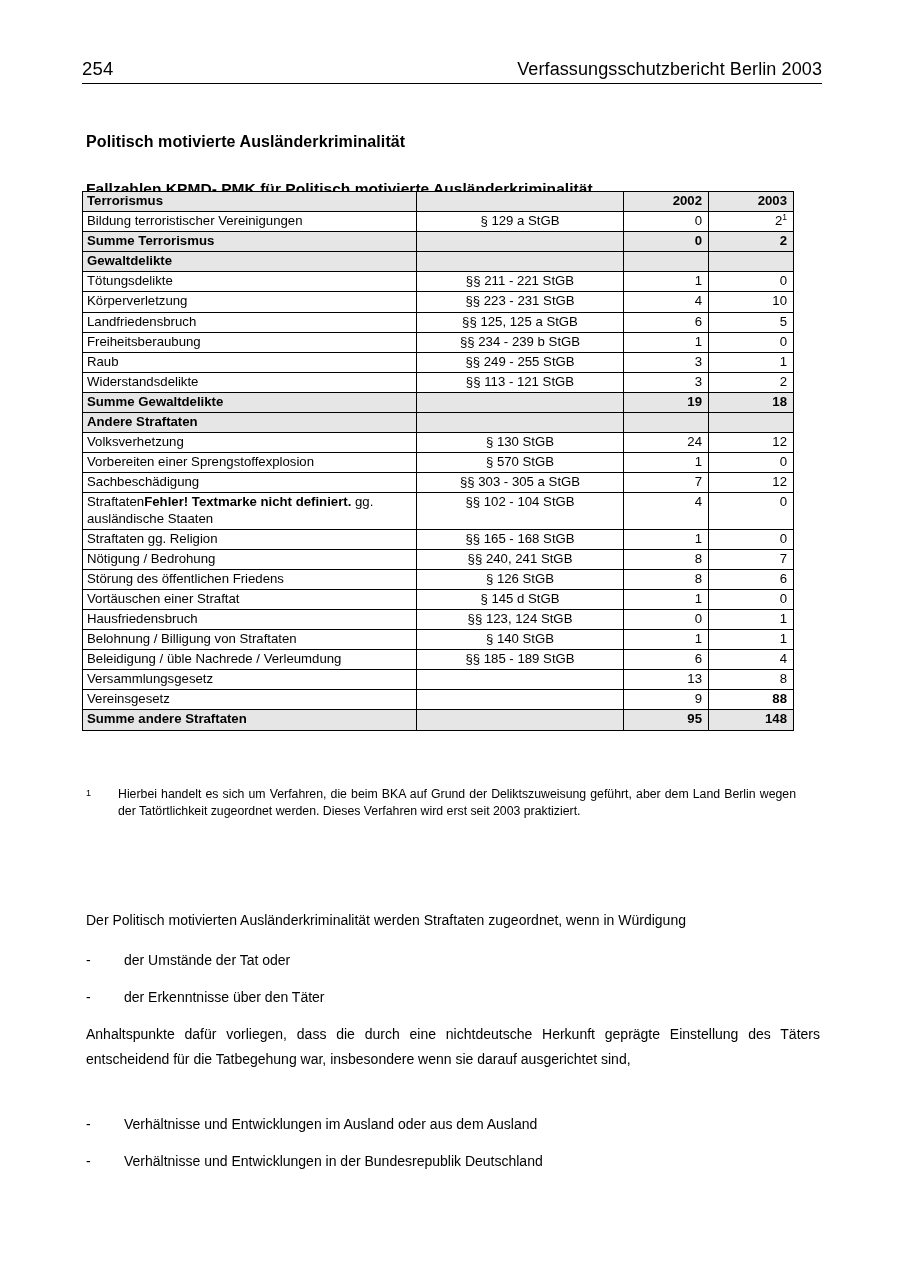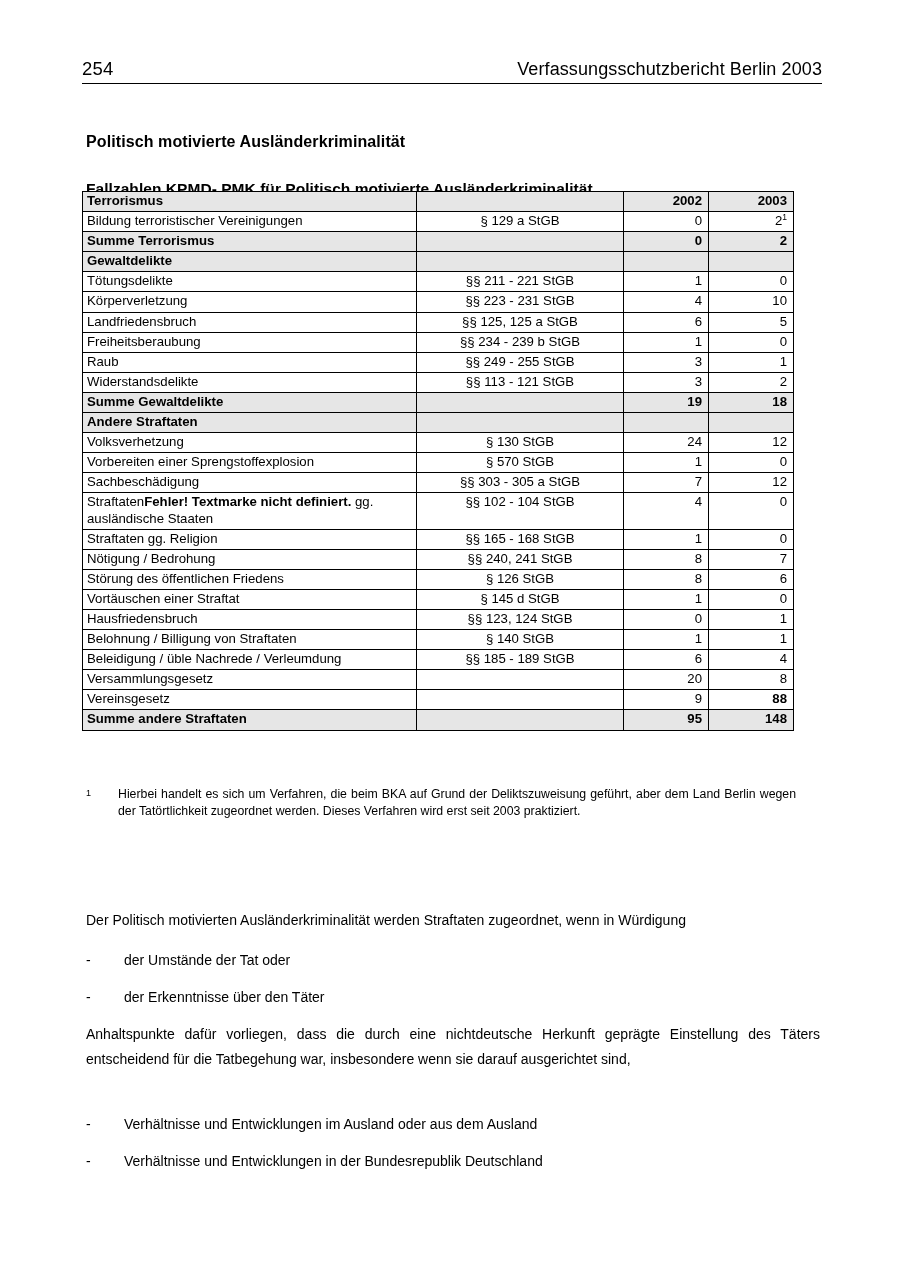--- a/index.html
+++ b/index.html
@@ -308,21 +308,21 @@
         </tr>
         <tr>
           <td class="offence">Beleidigung / üble Nachrede / Verleumdung</td>
           <td class="statute">§§ 185 - 189 StGB</td>
           <td class="num">6</td>
           <td class="num">4</td>
         </tr>
         <tr>
           <td class="offence">Versammlungsgesetz</td>
           <td class="statute"></td>
-          <td class="num">20</td>
+          <td class="num">13</td>
           <td class="num">8</td>
         </tr>
         <tr>
           <td class="offence">Vereinsgesetz</td>
           <td class="statute"></td>
           <td class="num">9</td>
           <td class="num bold">88</td>
         </tr>
         <tr class="shaded bold">
           <td class="offence">Summe andere Straftaten</td>

